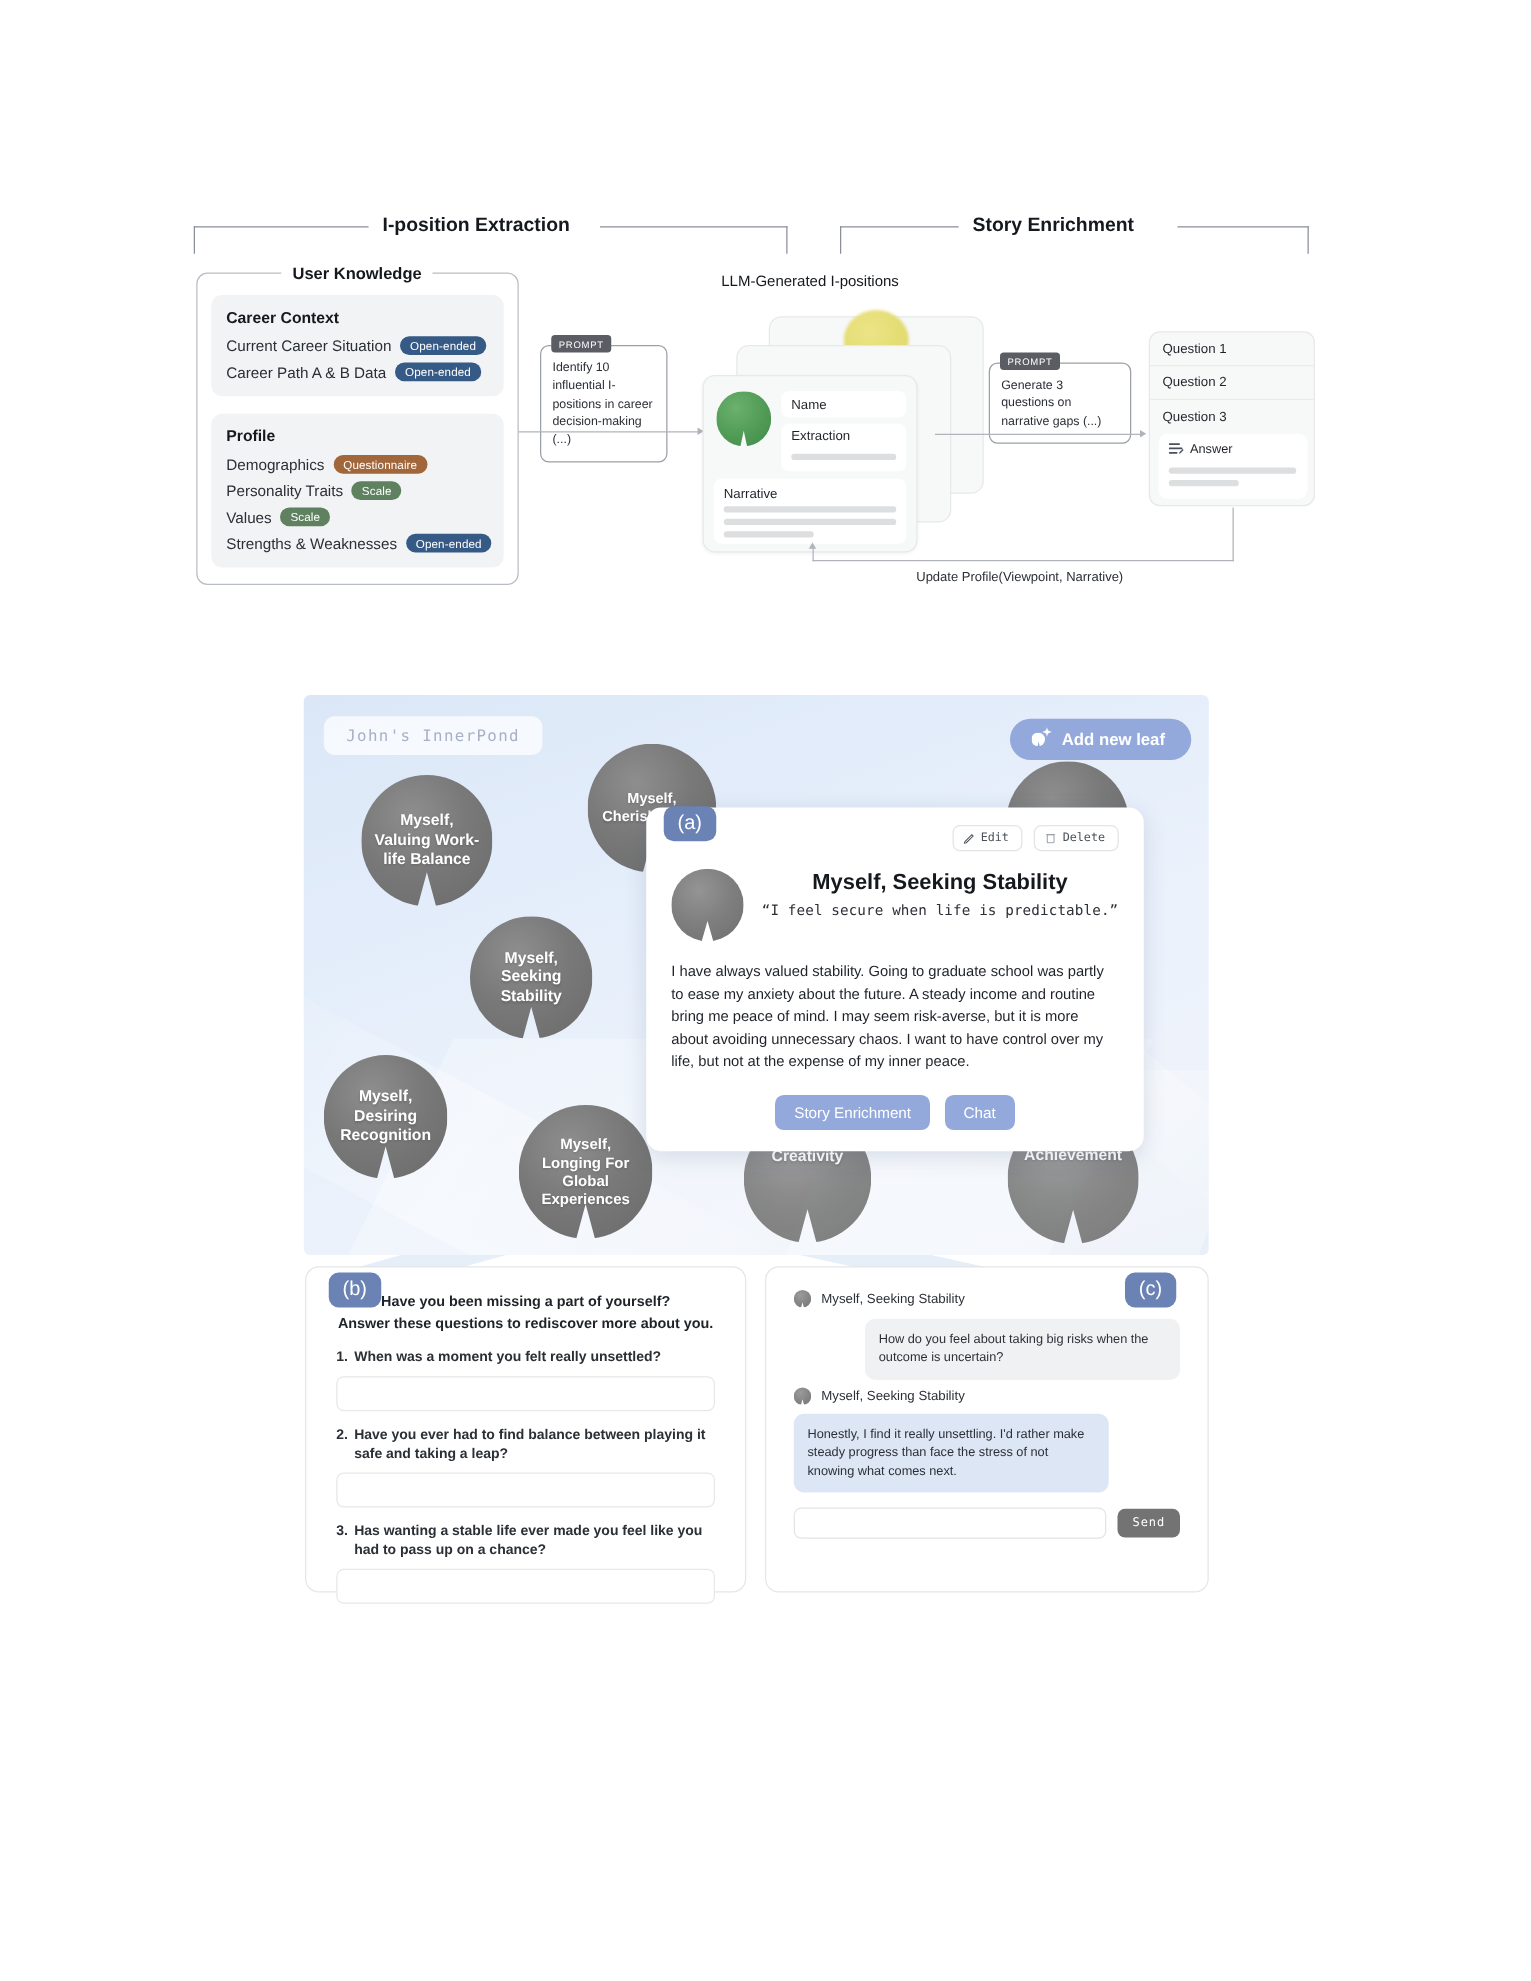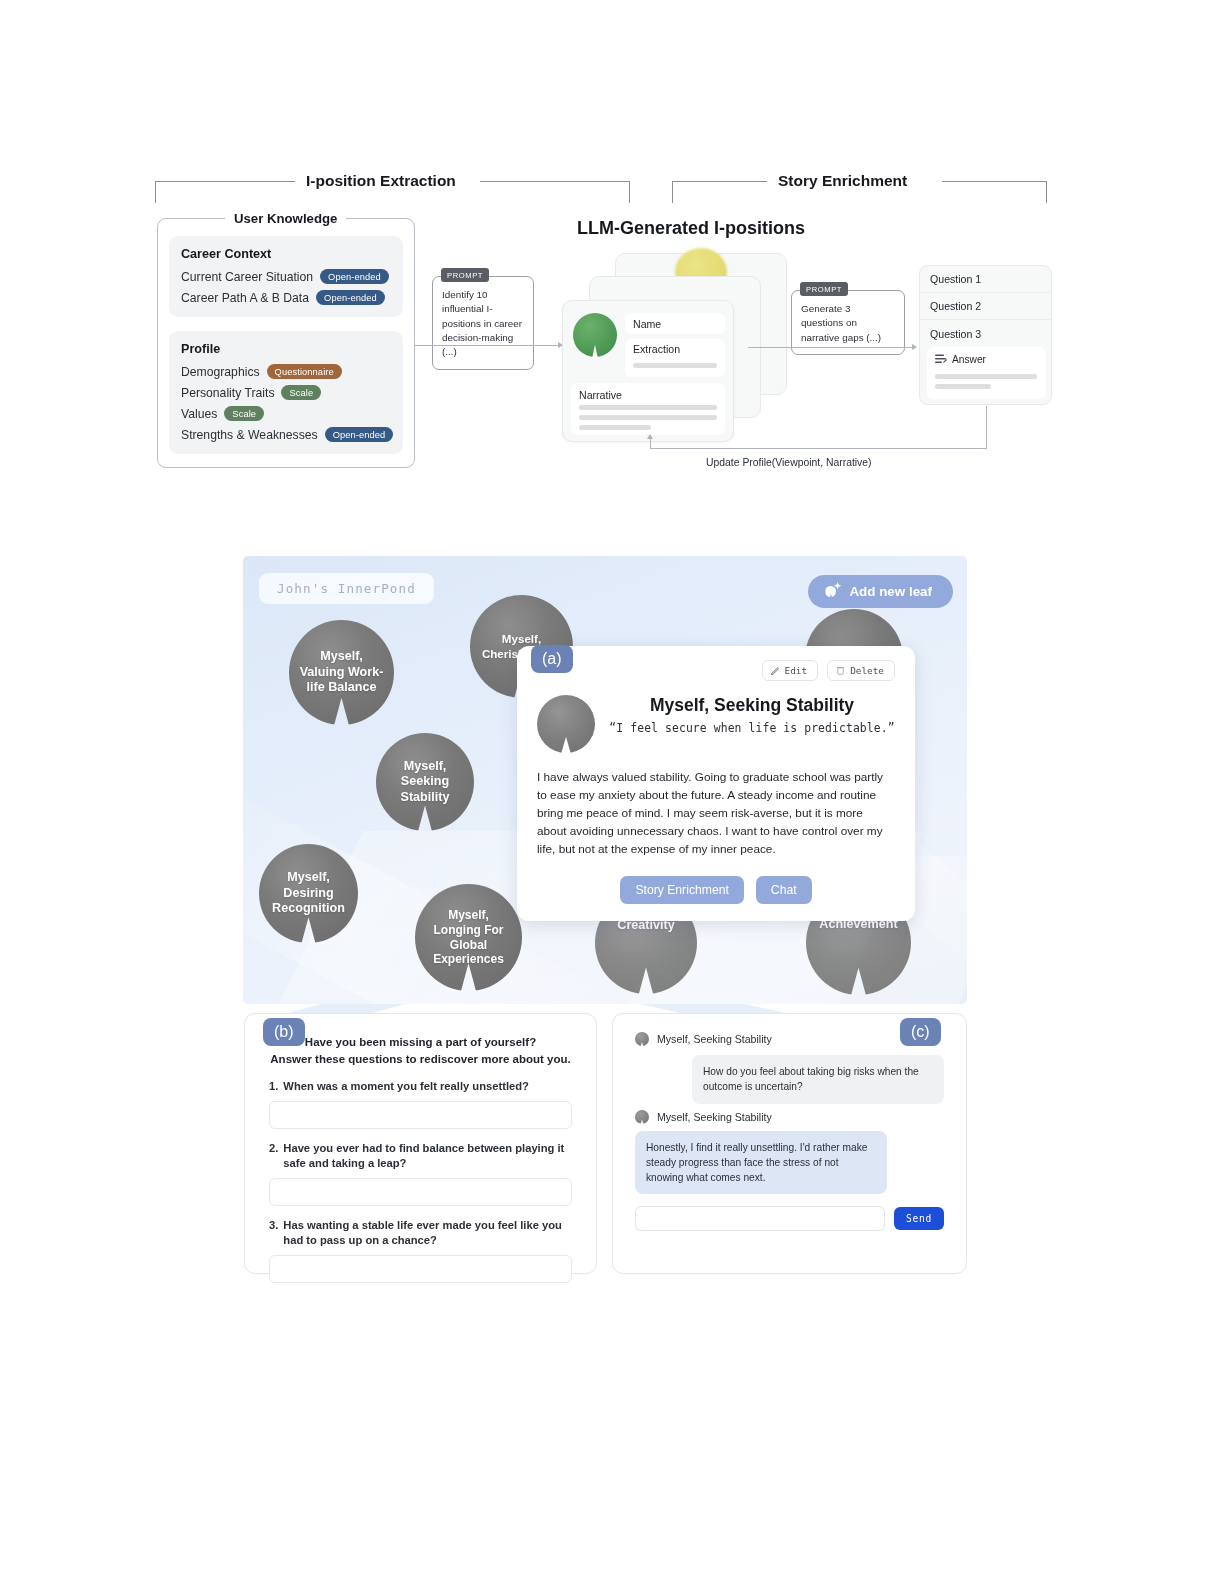--- a/index.html
+++ b/index.html
@@ -57,21 +57,21 @@
   .prompt-tag {
     position: absolute; left: 8px; top: -9px;
     background: #5a5d63; color: #fff; font-size: 7.6px;
     letter-spacing: .6px; padding: 2.5px 6px; border-radius: 3px;
   }
   .prompt-txt { font-size: 9.9px; line-height: 1.45; color: #2b2f36; }
 
   
   .llm-label {
     position: absolute; left: 577px; top: 218px;
-    font-size: 18px; font-weight: bold; color: #15181d; white-space: nowrap;
+    font-size: 12px; font-weight: normal; color: #15181d; white-space: nowrap;
   }
 
   
   .card-stack { position: absolute; left: 562px; top: 253px; width: 192px; height: 190px; }
   .pcard { position: absolute; background: #f7f8f8; border: 1px solid #e6e8ea; border-radius: 10px; }
   .pcard.c1 { left: 53px; top: 0; width: 172px; height: 142px; }
   .pcard.c2 { left: 27px; top: 23px; width: 172px; height: 142px; }
   .pcard.c3 { left: 0; top: 47px; width: 172px; height: 142px; box-shadow: 0 1px 3px rgba(0,0,0,.05); }
   .card-leaf-green {
     position: absolute; left: 10px; top: 12px; width: 44px; height: 44px; border-radius: 50%;
@@ -104,21 +104,21 @@
   .ans-box {
     position: absolute; left: 7px; top: 81px; width: 119px; height: 52px;
     background: #fff; border-radius: 7px; padding: 6px 8px;
   }
   .ans-head { display: flex; align-items: center; gap: 5px; font-size: 10.2px; color: #1f2329; }
 
   .conn { position: absolute; background: #b0b4ba; }
   .arrow-h { position: absolute; width: 0; height: 0; border-top: 3.2px solid transparent; border-bottom: 3.2px solid transparent; border-left: 5px solid #b0b4ba; }
   .arrow-u { position: absolute; width: 0; height: 0; border-left: 3.2px solid transparent; border-right: 3.2px solid transparent; border-bottom: 5px solid #b0b4ba; }
   .upd-label {
-    position: absolute; left: 706px; top: 457px;
+    position: absolute; left: 733px; top: 457px;
     font-size: 10.4px; color: #2b2f36; white-space: nowrap;
   }
 
   
   .pond {
     position: absolute; left: 243px; top: 556px; width: 724px; height: 448px;
     border-radius: 5px; overflow: hidden;
     background: linear-gradient(160deg, #dbe7f7 0%, #e2ecfa 26%, #eaf1fb 55%, #eef3fb 78%, #e9eff8 100%);
   }
   .ray {
@@ -243,21 +243,21 @@
   }
   .bub.them { background: #dde6f5; }
   .bub.me { background: #f0f1f3; margin-left: auto; }
   .chat-row-me { display: flex; margin: 9px 0 6px 0; }
   .chat-foot { display: flex; gap: 9px; align-items: center; margin-top: 12px; }
   .chat-input {
     flex: 1; height: 25px; border: 1px solid #e1e4e8; border-radius: 6px;
     background: #fff; font-family: "Liberation Sans", sans-serif; font-size: 10px; padding: 0 8px;
   }
   .send-btn {
-    background: #1d4ed8; color: #fff; border: none; border-radius: 6px;
+    background: #737373; color: #fff; border: none; border-radius: 6px;
     padding: 6px 12px; font-family: "DejaVu Sans Mono", monospace;
     font-size: 9.6px; letter-spacing: .7px; cursor: pointer;
   }
 
   
   .link-poly { position: absolute; background: rgba(210,224,243,.55); }
 </style>
 </head>
 <body>
 

